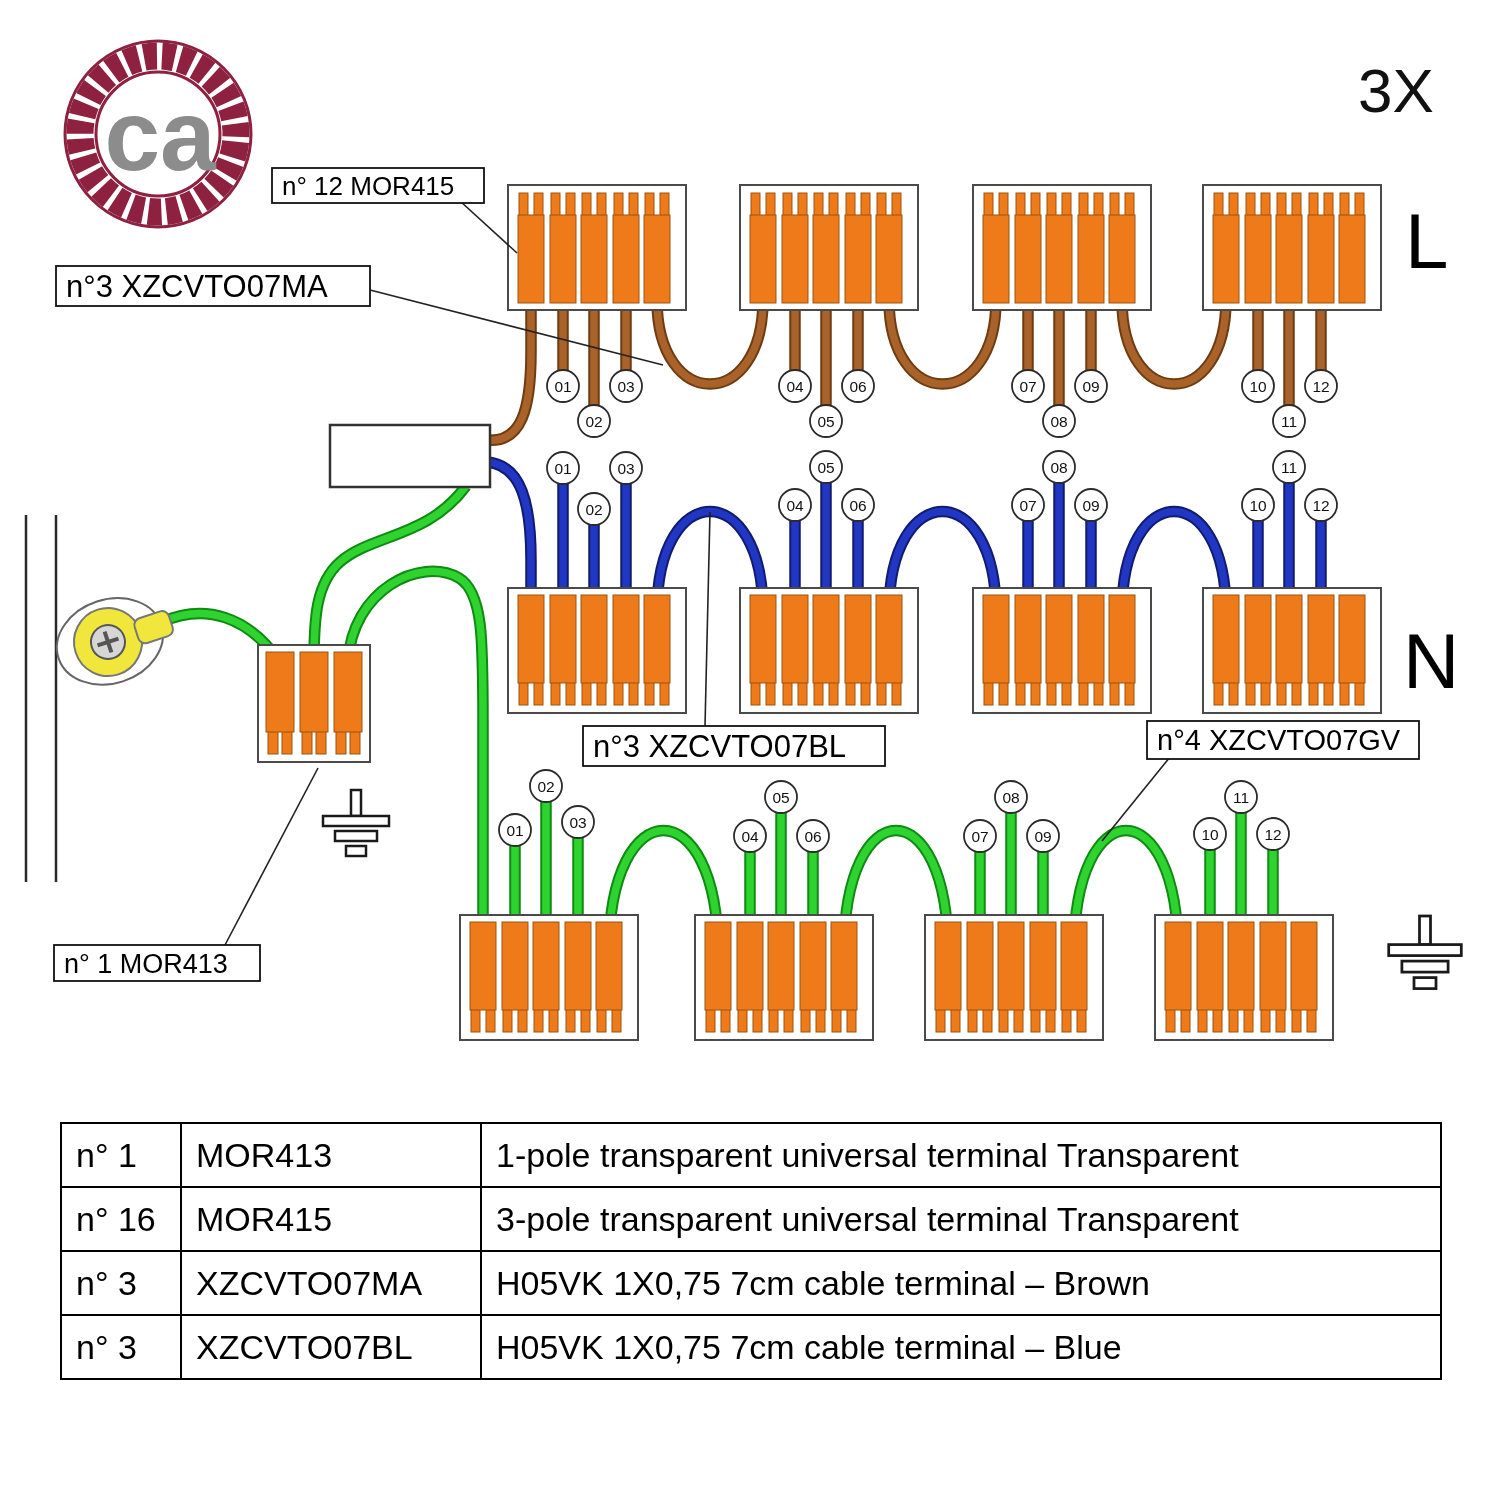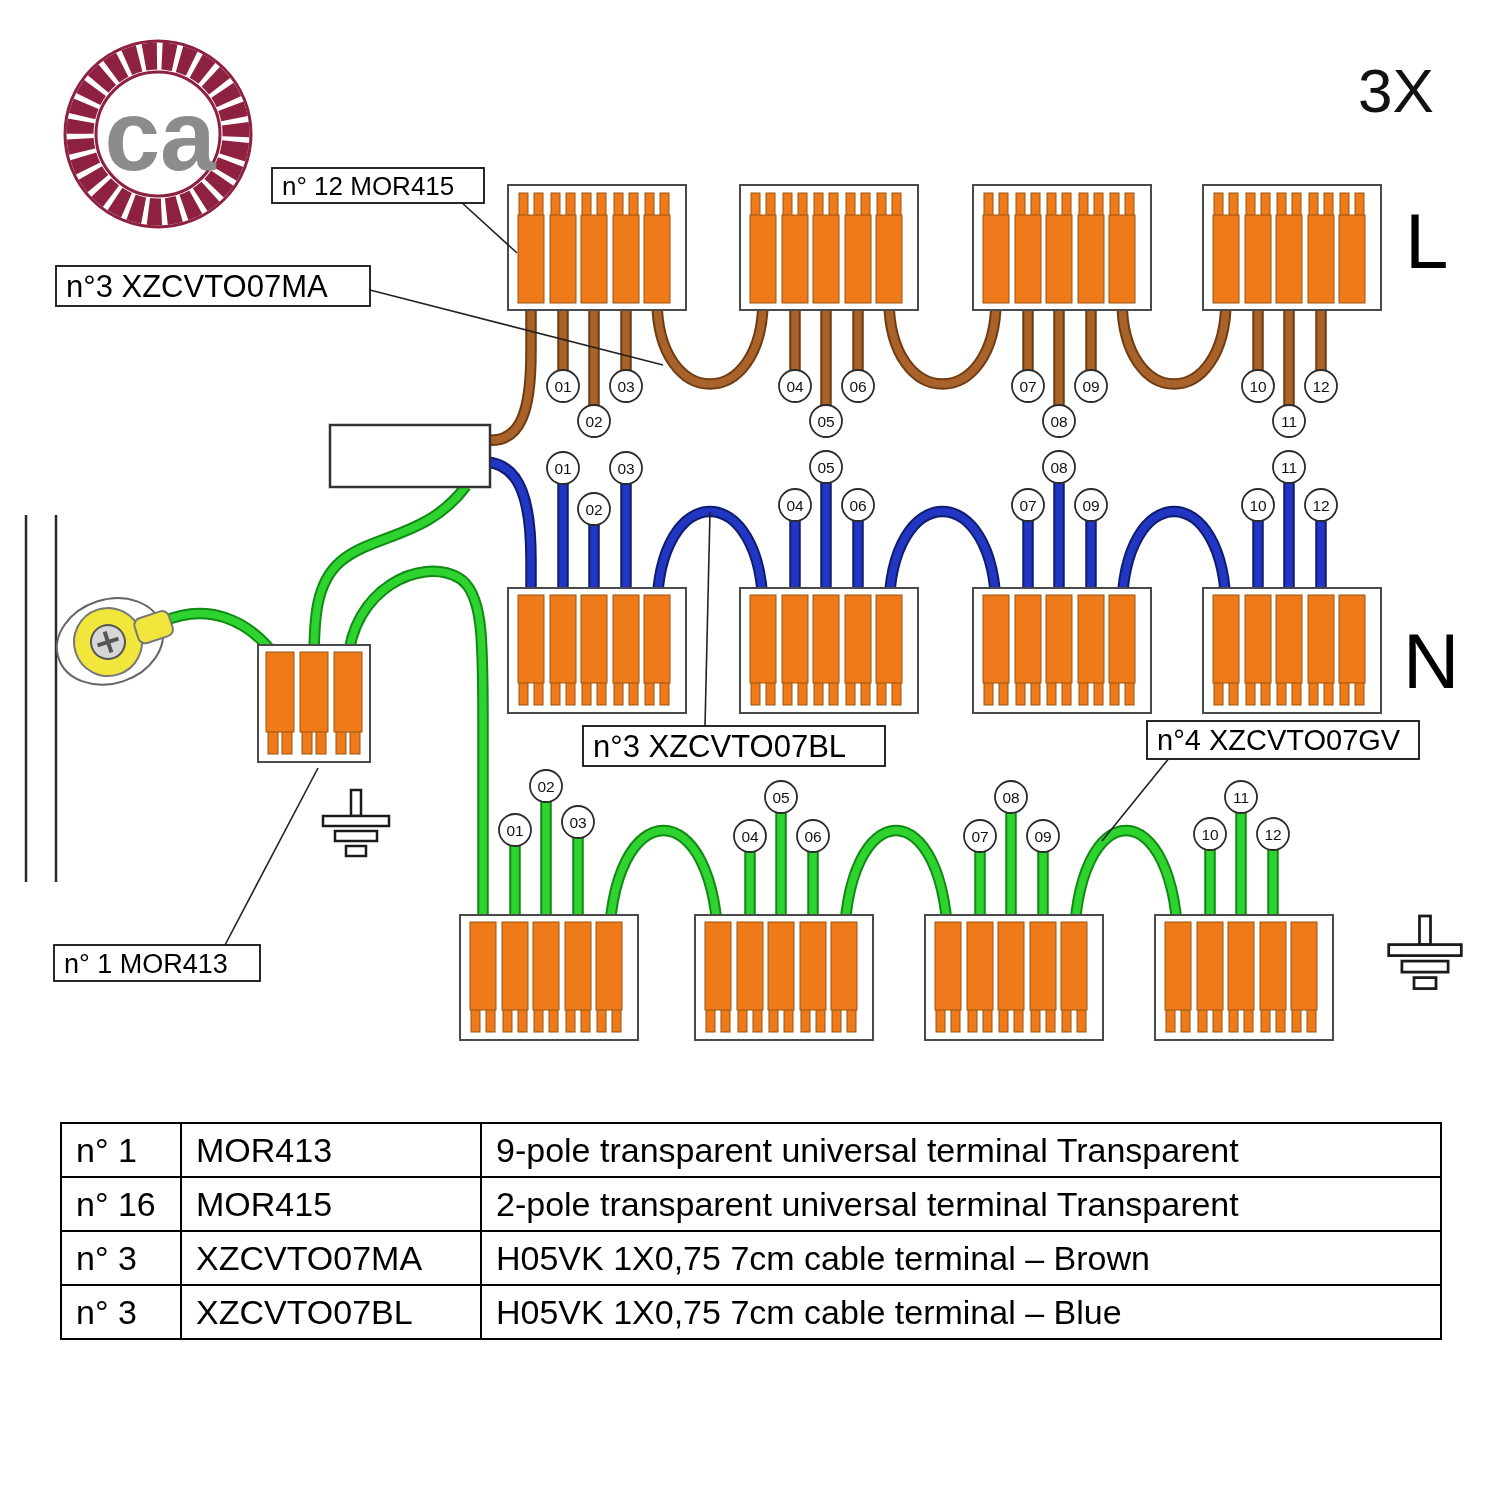--- a/index.html
+++ b/index.html
@@ -33,21 +33,21 @@
   .qty-label { font-size:62px; fill:#111; }
 
   .earth-part { fill:#ffffff; stroke:#1a1a1a; stroke-width:2.5; }
   .wall-line { stroke:#2a2a2a; stroke-width:2.5; }
 
   .rope { fill:none; stroke:var(--logo-maroon,#8E2140); stroke-width:27; stroke-dasharray:13 5; }
   .logo-edge { fill:none; stroke:var(--logo-maroon,#8E2140); stroke-width:3; }
   .logo-text { font-size:100px; font-weight:bold; fill:var(--logo-text-gray,#8C8C8C); text-anchor:middle; }
 
   #parts-table { position:absolute; left:60px; top:1122px; width:1380px; border-collapse:collapse; table-layout:fixed; }
-  #parts-table td { border:2.5px solid #000; font-size:34px; color:#000; padding:4px 14px; height:54px; white-space:nowrap; overflow:hidden; vertical-align:middle; background:#fff; }
+  #parts-table td { border:2.5px solid #000; font-size:34px; color:#000; padding:4px 14px; height:64px; white-space:nowrap; overflow:hidden; vertical-align:middle; background:#fff; }
 </style>
 </head>
 <body>
 
 <div id="canvas">
 <svg id="diagram-svg" width="1500" height="1498" viewBox="0 0 1500 1498">
   <defs>
     <g id="block5">
       <rect class="blk-body" x="0" y="0" width="178" height="125"></rect>
       <rect class="pole" x="11" y="8" width="9" height="26"></rect>
@@ -444,26 +444,26 @@
 <table id="parts-table">
   <colgroup>
         <col style="width:120px">
         <col style="width:300px">
         <col style="width:960px">
       </colgroup>
   <tbody>
     <tr>
       <td>n° 1</td>
       <td>MOR413</td>
-      <td>9-pole transparent universal terminal Transparent</td>
+      <td>1-pole transparent universal terminal Transparent</td>
     </tr>
     <tr>
       <td>n° 16</td>
       <td>MOR415</td>
-      <td>2-pole transparent universal terminal Transparent</td>
+      <td>3-pole transparent universal terminal Transparent</td>
     </tr>
     <tr>
       <td>n° 3</td>
       <td>XZCVTO07MA</td>
       <td>H05VK 1X0,75 7cm cable terminal – Brown</td>
     </tr>
     <tr>
       <td>n° 3</td>
       <td>XZCVTO07BL</td>
       <td>H05VK 1X0,75 7cm cable terminal – Blue</td>

